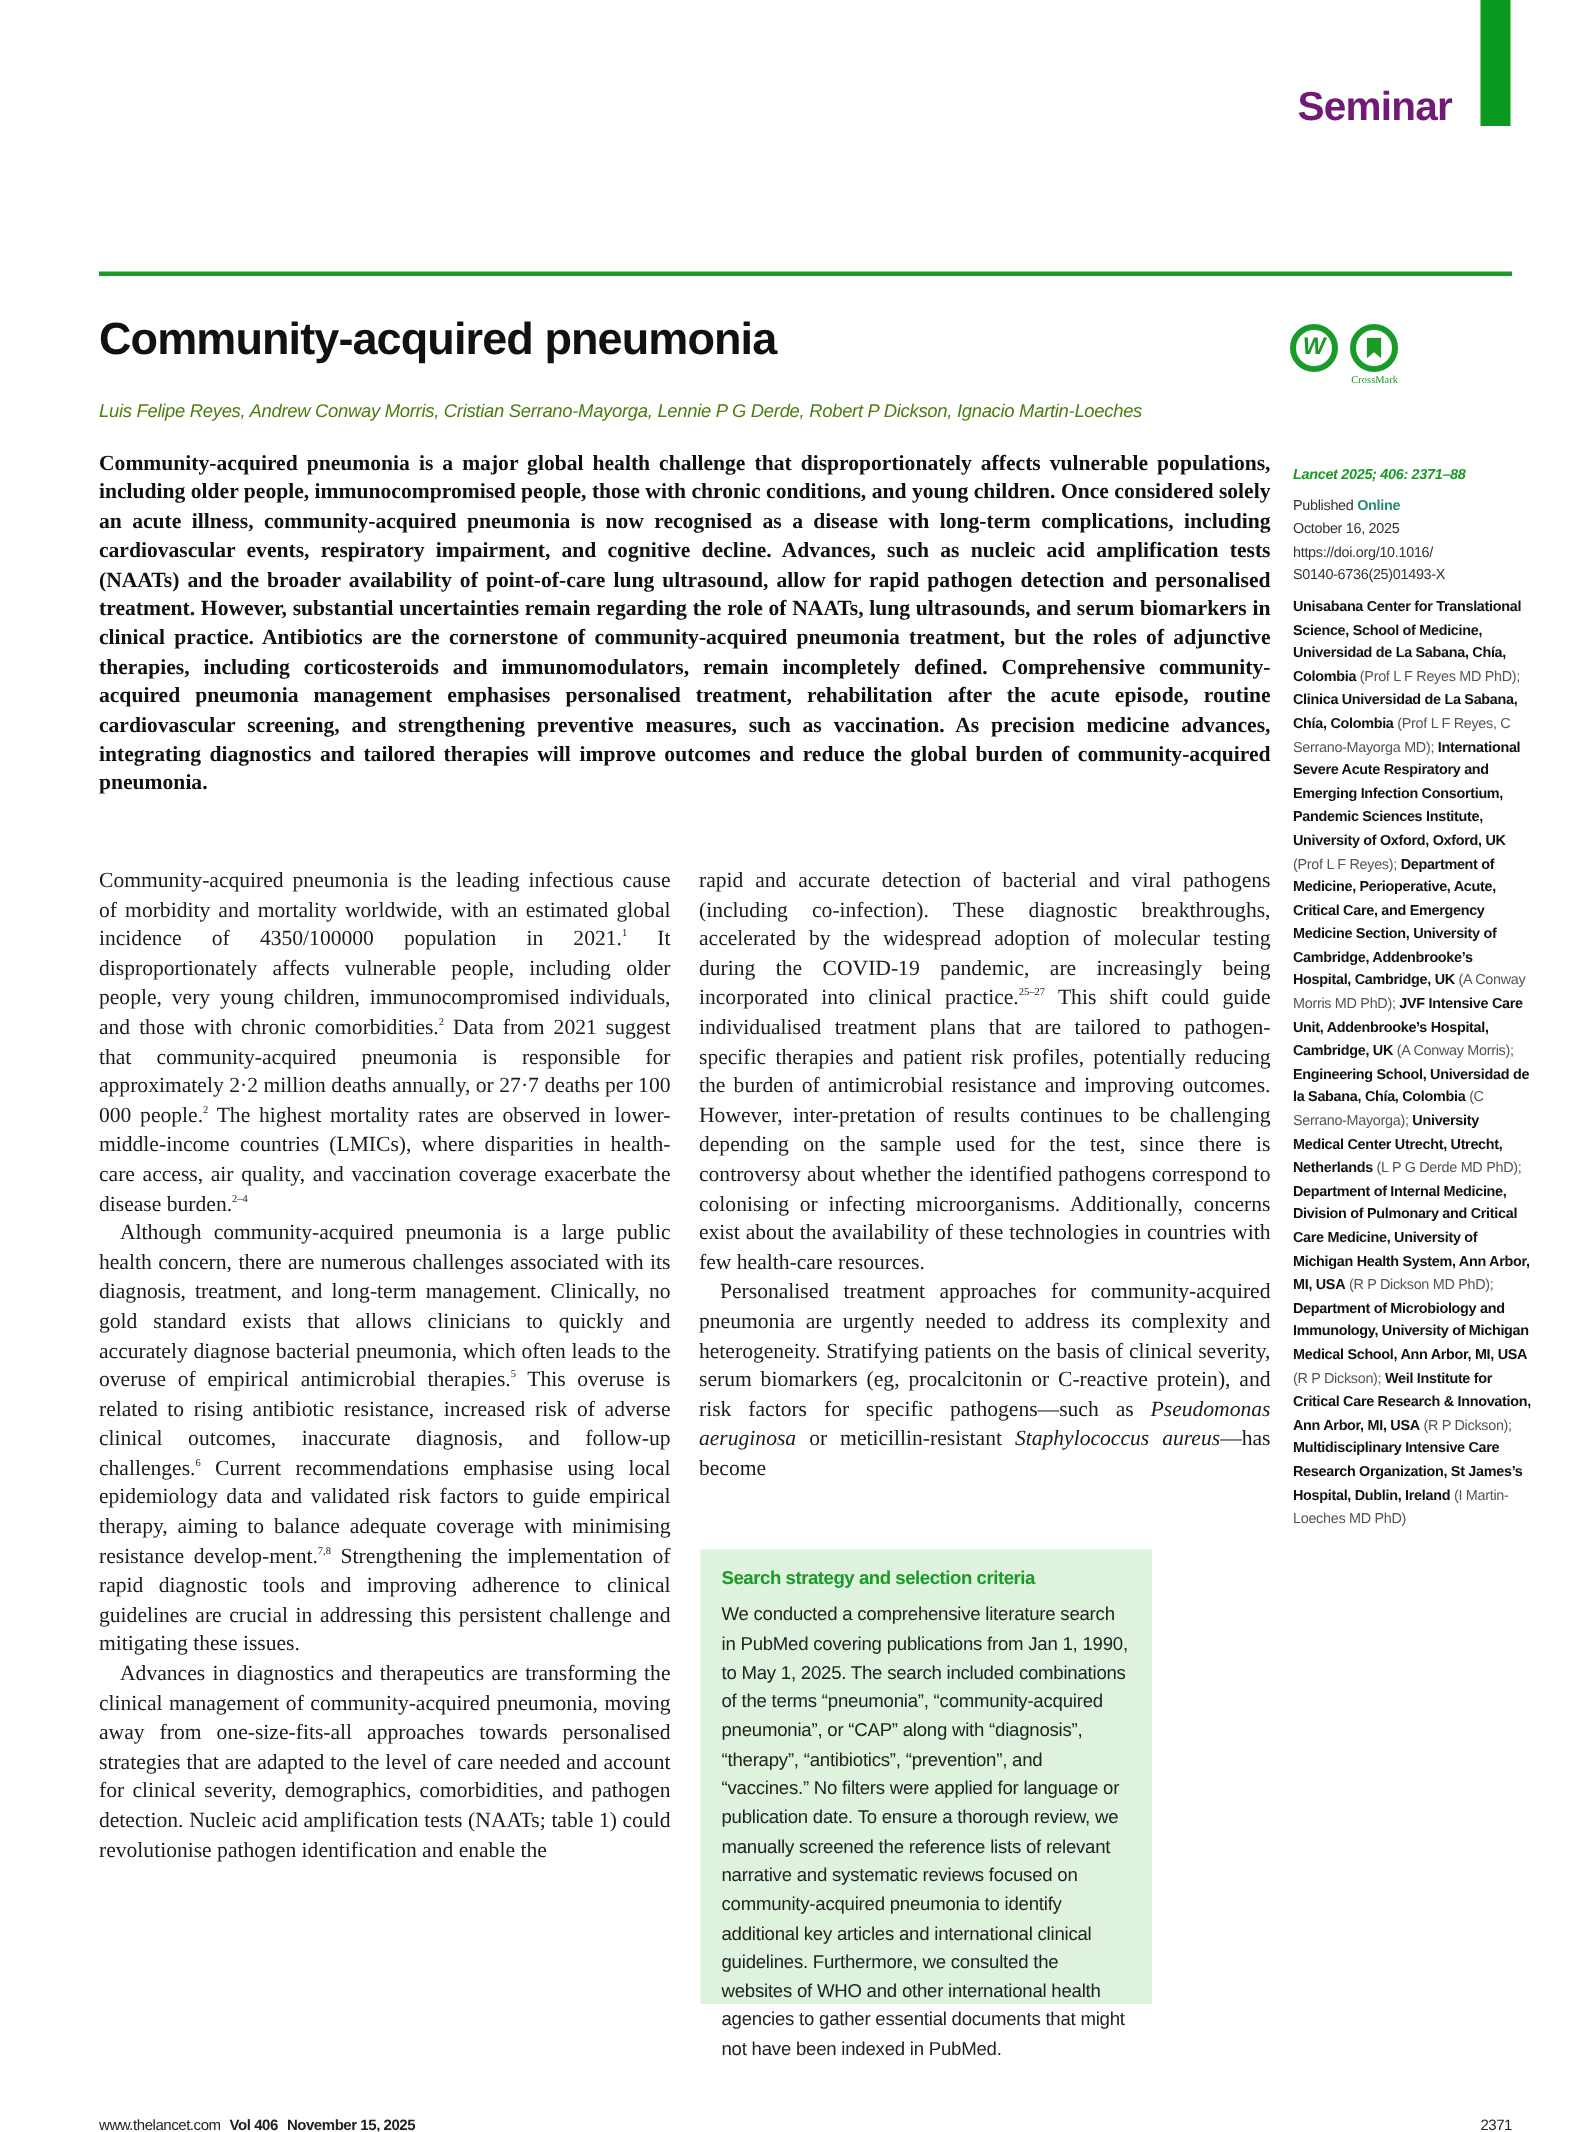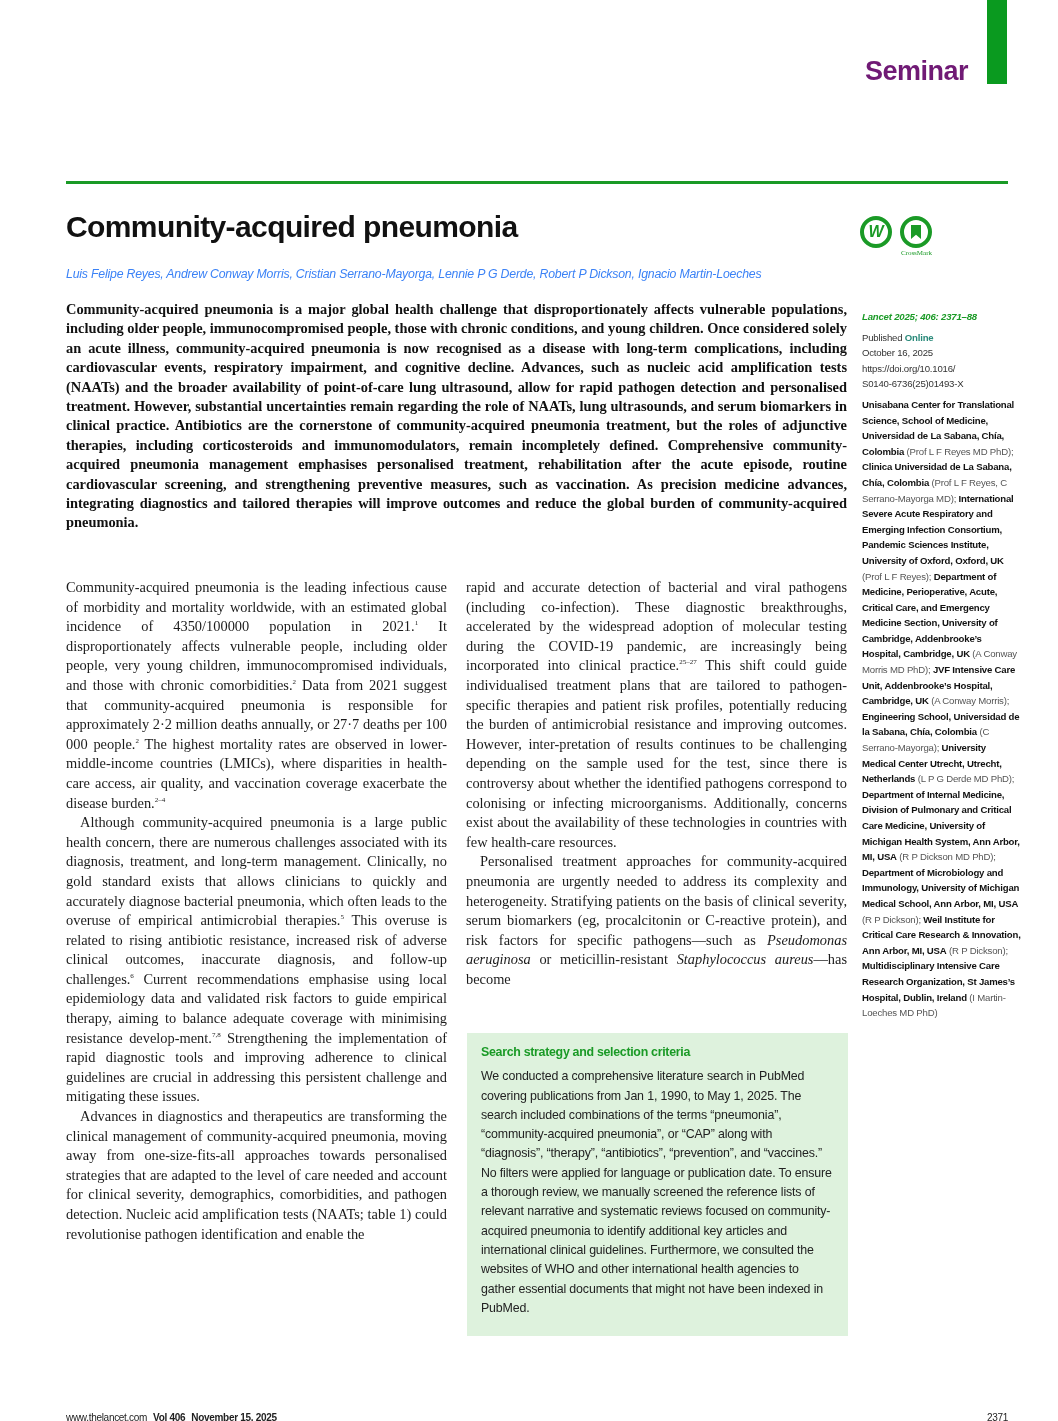--- a/index.html
+++ b/index.html
@@ -1,39 +1,39 @@
 <!DOCTYPE html>
 <html><head>
 <meta charset="utf-8">
 <style>
   html, body { margin: 0; padding: 0; background: #ffffff; }
   body { width: 1058px; height: 1421px; position: relative; overflow: hidden; font-family: "Liberation Serif", serif; color: #111; }
   .green-tab { position: absolute; left: 987px; top: 0; width: 20px; height: 84px; background: #0a9a1f; }
   .section-label { position: absolute; right: 90px; top: 56px; font-family: "Liberation Sans", sans-serif; font-size: 27px; font-weight: bold; color: #701a75; letter-spacing: -0.5px; }
   .rule { position: absolute; left: 66px; top: 181px; width: 942px; height: 3px; background: #1a9a26; }
   .title { position: absolute; left: 66px; top: 210px; font-family: "Liberation Sans", sans-serif; font-size: 30px; font-weight: bold; color: #111; letter-spacing: -0.6px; }
-  .authors { position: absolute; left: 66px; top: 267px; font-family: "Liberation Sans", sans-serif; font-style: italic; font-size: 12.3px; color: #3b82f6; letter-spacing: -0.2px; }
+  .authors { position: absolute; left: 66px; top: 267px; font-family: "Liberation Sans", sans-serif; font-style: italic; font-size: 12.3px; color: #4d7c0f; letter-spacing: -0.2px; }
   .badges { position: absolute; left: 860px; top: 216px; display: flex; gap: 8px; }
   .badge { width: 32px; height: 32px; border-radius: 50%; border: 4px solid #1a9a26; box-sizing: border-box; display: flex; align-items: center; justify-content: center; color: #1a9a26; font-family: "Liberation Sans", sans-serif; font-weight: bold; font-style: italic; font-size: 16px; }
   .crossmark-wrap { display: flex; flex-direction: column; align-items: flex-end; }
   .crossmark-label { font-family: "Liberation Serif", serif; font-size: 7px; color: #1a9a26; margin-top: 1px; }
   .cm-inner { width: 10px; height: 14px; background: #1a9a26; clip-path: polygon(0 0,100% 0,100% 100%,50% 70%,0 100%); }
 
   .abstract { position: absolute; left: 66px; top: 300px; width: 781px; font-size: 14.4px; line-height: 19.4px; font-weight: bold; text-align: justify; color: #111; }
 
   .col { position: absolute; font-size: 14.4px; line-height: 19.6px; text-align: justify; color: #1b1b1b; }
   .col1 { left: 66px; top: 578px; width: 381px; }
   .col2 { left: 466px; top: 578px; width: 381px; }
   .col p { margin: 0; }
   .col p.indent { text-indent: 14px; }
   .h-intro { font-family: "Liberation Sans", sans-serif; font-size: 16px; font-weight: bold; color: #1a9a26; line-height: 20px; }
   sup { font-size: 7px; line-height: 0; vertical-align: 6px; }
   em { font-style: italic; }
 
-  .box { position: absolute; left: 467px; top: 1033px; width: 381px; height: 303px; background: #def2dd; box-sizing: border-box; padding: 10px 14px; font-family: "Liberation Sans", sans-serif; font-size: 12.4px; line-height: 19.3px; color: #222; letter-spacing: -0.15px; }
+  .box { position: absolute; left: 467px; top: 1033px; width: 301px; height: 303px; background: #def2dd; box-sizing: border-box; padding: 10px 14px; font-family: "Liberation Sans", sans-serif; font-size: 12.4px; line-height: 19.3px; color: #222; letter-spacing: -0.15px; }
   .box-title { font-weight: bold; color: #1a9a26; font-size: 12.4px; margin-bottom: 5px; letter-spacing: -0.3px; }
 
   .side { position: absolute; left: 862px; top: 309px; width: 160px; font-family: "Liberation Sans", sans-serif; font-size: 9.6px; line-height: 15.6px; color: #333; letter-spacing: -0.2px; }
   .side .cite { color: #1a9a26; font-weight: bold; font-style: italic; margin-bottom: 5px; }
   .side .pub-online { color: #2a8a7a; font-weight: bold; }
   .side .block { margin-bottom: 5px; }
   .side b { color: #111; font-weight: bold; }
   .side .aff span.n { color: #555; font-weight: normal; }
   .side .email { font-weight: bold; color: #111; }
 

